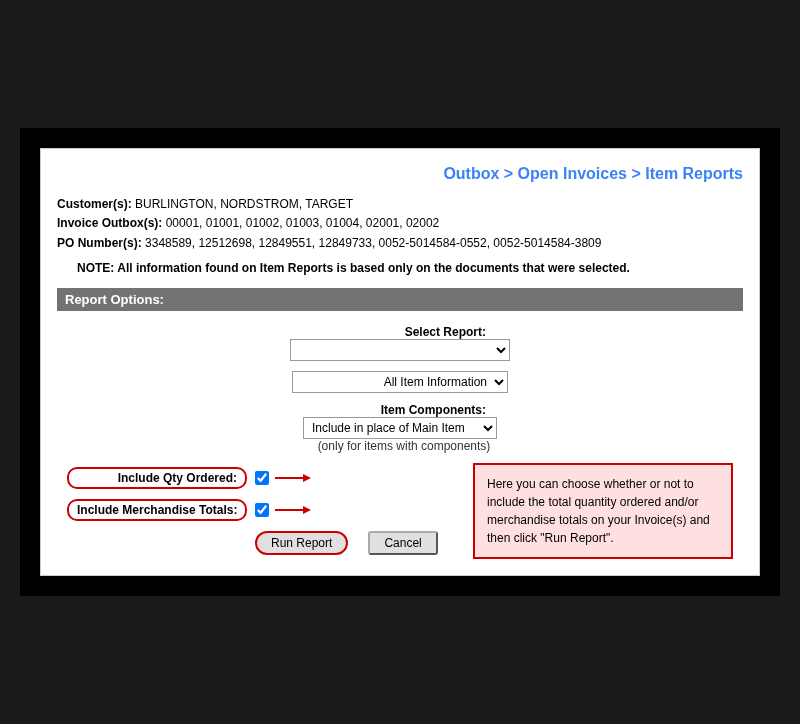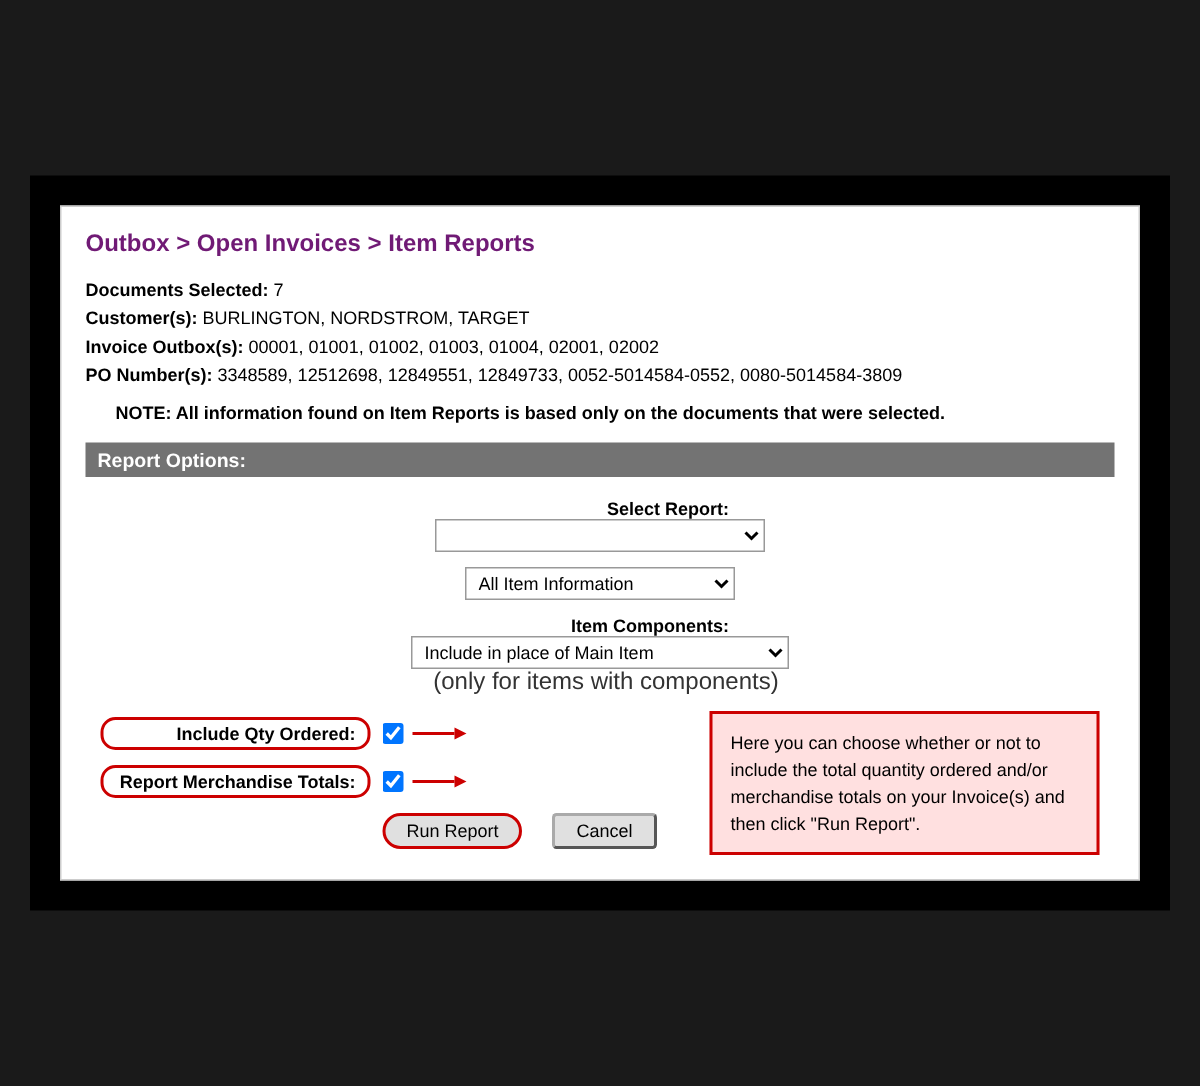--- a/index.html
+++ b/index.html
@@ -19,21 +19,22 @@
     }
     .main-panel {
       background: #fff;
       border: 1px solid #ccc;
       padding: 16px;
     }
     .page-title {
       font-size: 16px;
       font-weight: bold;
       margin-bottom: 12px;
-      color: #701a75;
+      color: #3b82f6;
+      text-align: right;
     }
     .info-section {
       font-size: 12px;
       margin-bottom: 10px;
       color: #000;
       line-height: 1.6;
     }
     .info-section .note {
       font-weight: bold;
     }
@@ -66,27 +67,28 @@
       border: 1px solid #999;
       padding: 2px 4px;
       font-size: 12px;
       background: #fff;
       cursor: pointer;
     }
     .select-report {
       width: 220px;
     }
     .group-items {
-      width: 180px;
+      width: 216px;
+      text-align: right;
     }
     .item-components {
-      width: 252px;
+      width: 194px;
     }
     .side-note {
-      font-size: 16px;
+      font-size: 12px;
       color: #333;
       margin-left: 8px;
     }
     .checkbox-row {
       display: flex;
       align-items: center;
       margin-bottom: 10px;
     }
     .checkbox-label {
       text-align: right;
@@ -151,34 +153,30 @@
 </head>
 <body>
 
 <div class="outer-container">
   <div class="main-panel">
 
     <div class="page-title">Outbox &gt; Open Invoices &gt; Item Reports</div>
 
     <div class="info-section">
       <div>
-        <strong>Documents Selected:</strong>
-        <span>7</span>
-      </div>
-      <div>
         <strong>Customer(s):</strong>
         <span>BURLINGTON, NORDSTROM, TARGET</span>
       </div>
       <div>
         <strong>Invoice Outbox(s):</strong>
         <span>00001, 01001, 01002, 01003, 01004, 02001, 02002</span>
       </div>
       <div>
         <strong>PO Number(s):</strong>
-        <span>3348589, 12512698, 12849551, 12849733, 0052-5014584-0552, 0080-5014584-3809</span>
+        <span>3348589, 12512698, 12849551, 12849733, 0052-5014584-0552, 0052-5014584-3809</span>
       </div>
       <div style="margin-top:6px;margin-left:20px;">
         <span class="note">NOTE: All information found on Item Reports is based only on the documents that were selected.</span>
       </div>
     </div>
 
     <div class="report-options-header">Report Options:</div>
 
     <div class="form-area">
 
@@ -210,21 +208,21 @@
             <div class="checkbox-label">Include Qty Ordered:</div>
             <input type="checkbox" class="checkbox-input" checked="" style="">
 
             <svg class="arrow-svg" width="40" height="20">
               <line x1="2" y1="10" x2="30" y2="10" stroke="#cc0000" stroke-width="2"></line>
               <polygon points="30,6 38,10 30,14" fill="#cc0000"></polygon>
             </svg>
           </div>
 
           <div class="checkbox-row">
-            <div class="checkbox-label">Report Merchandise Totals:</div>
+            <div class="checkbox-label">Include Merchandise Totals:</div>
             <input type="checkbox" class="checkbox-input" checked="" style="">
             <svg class="arrow-svg" width="40" height="20">
               <line x1="2" y1="10" x2="30" y2="10" stroke="#cc0000" stroke-width="2"></line>
               <polygon points="30,6 38,10 30,14" fill="#cc0000"></polygon>
             </svg>
           </div>
 
           <div class="buttons-row">
             <button class="btn btn-run">Run Report</button>
             <button class="btn">Cancel</button>

